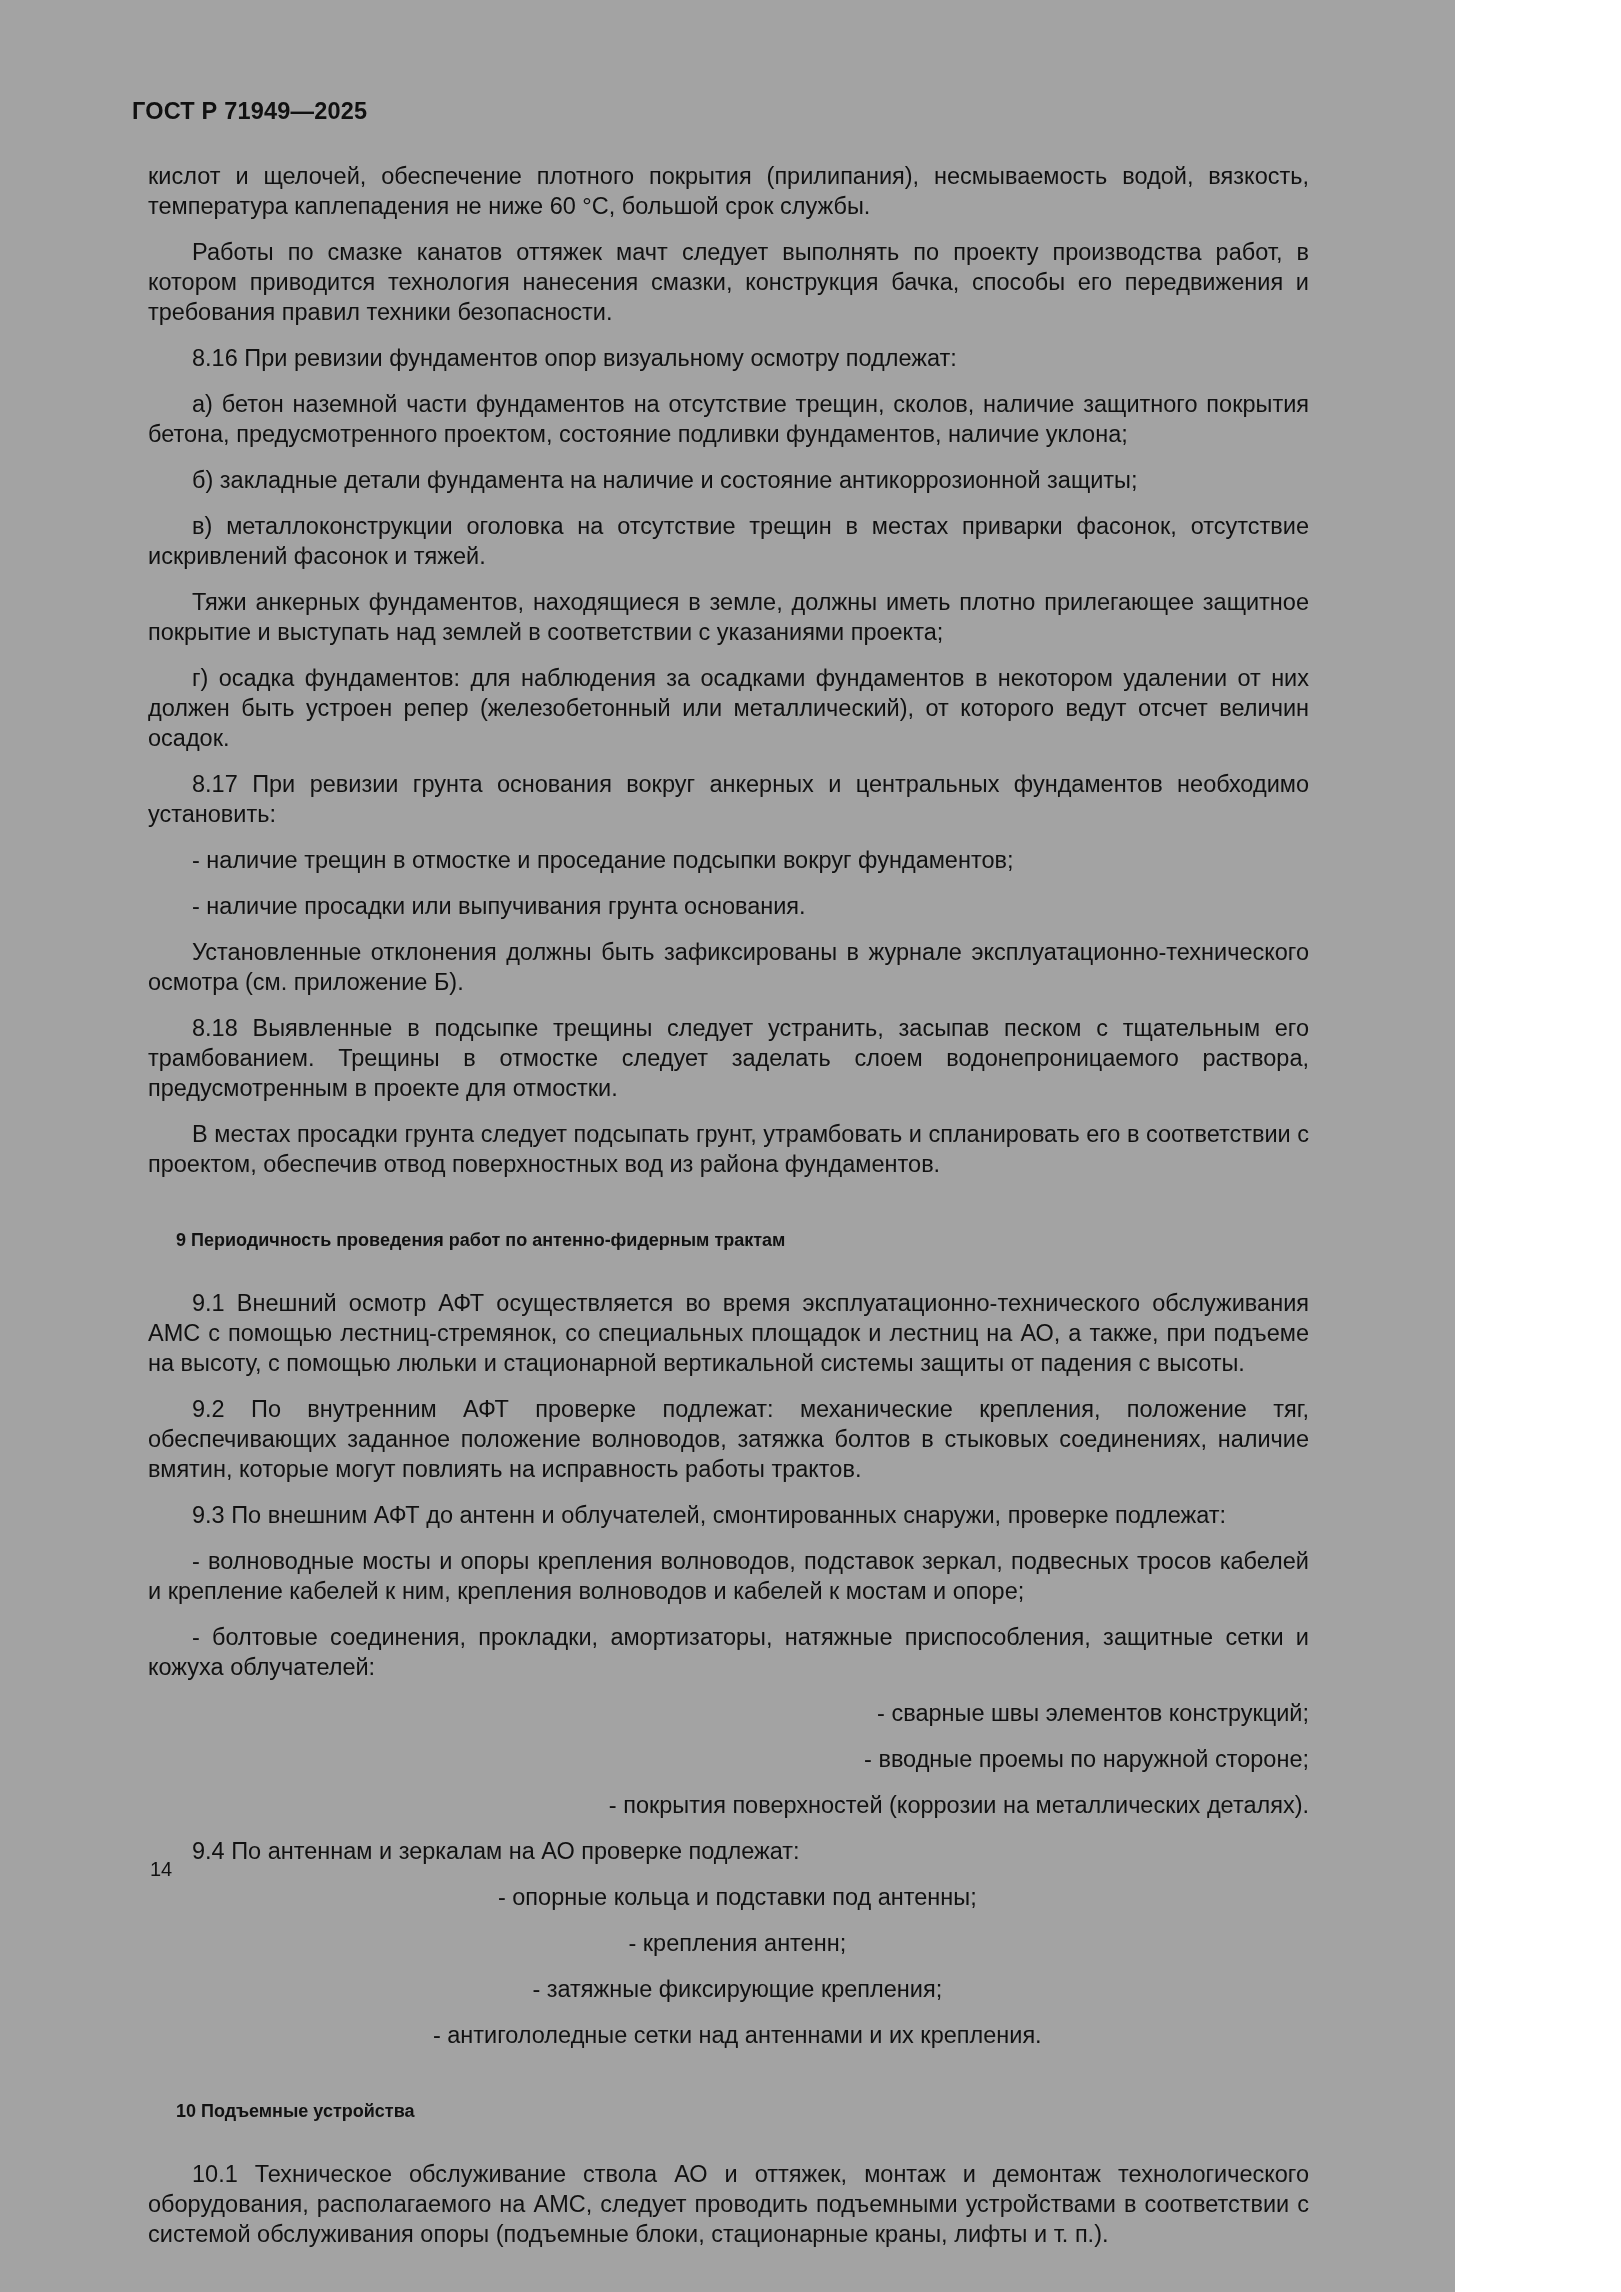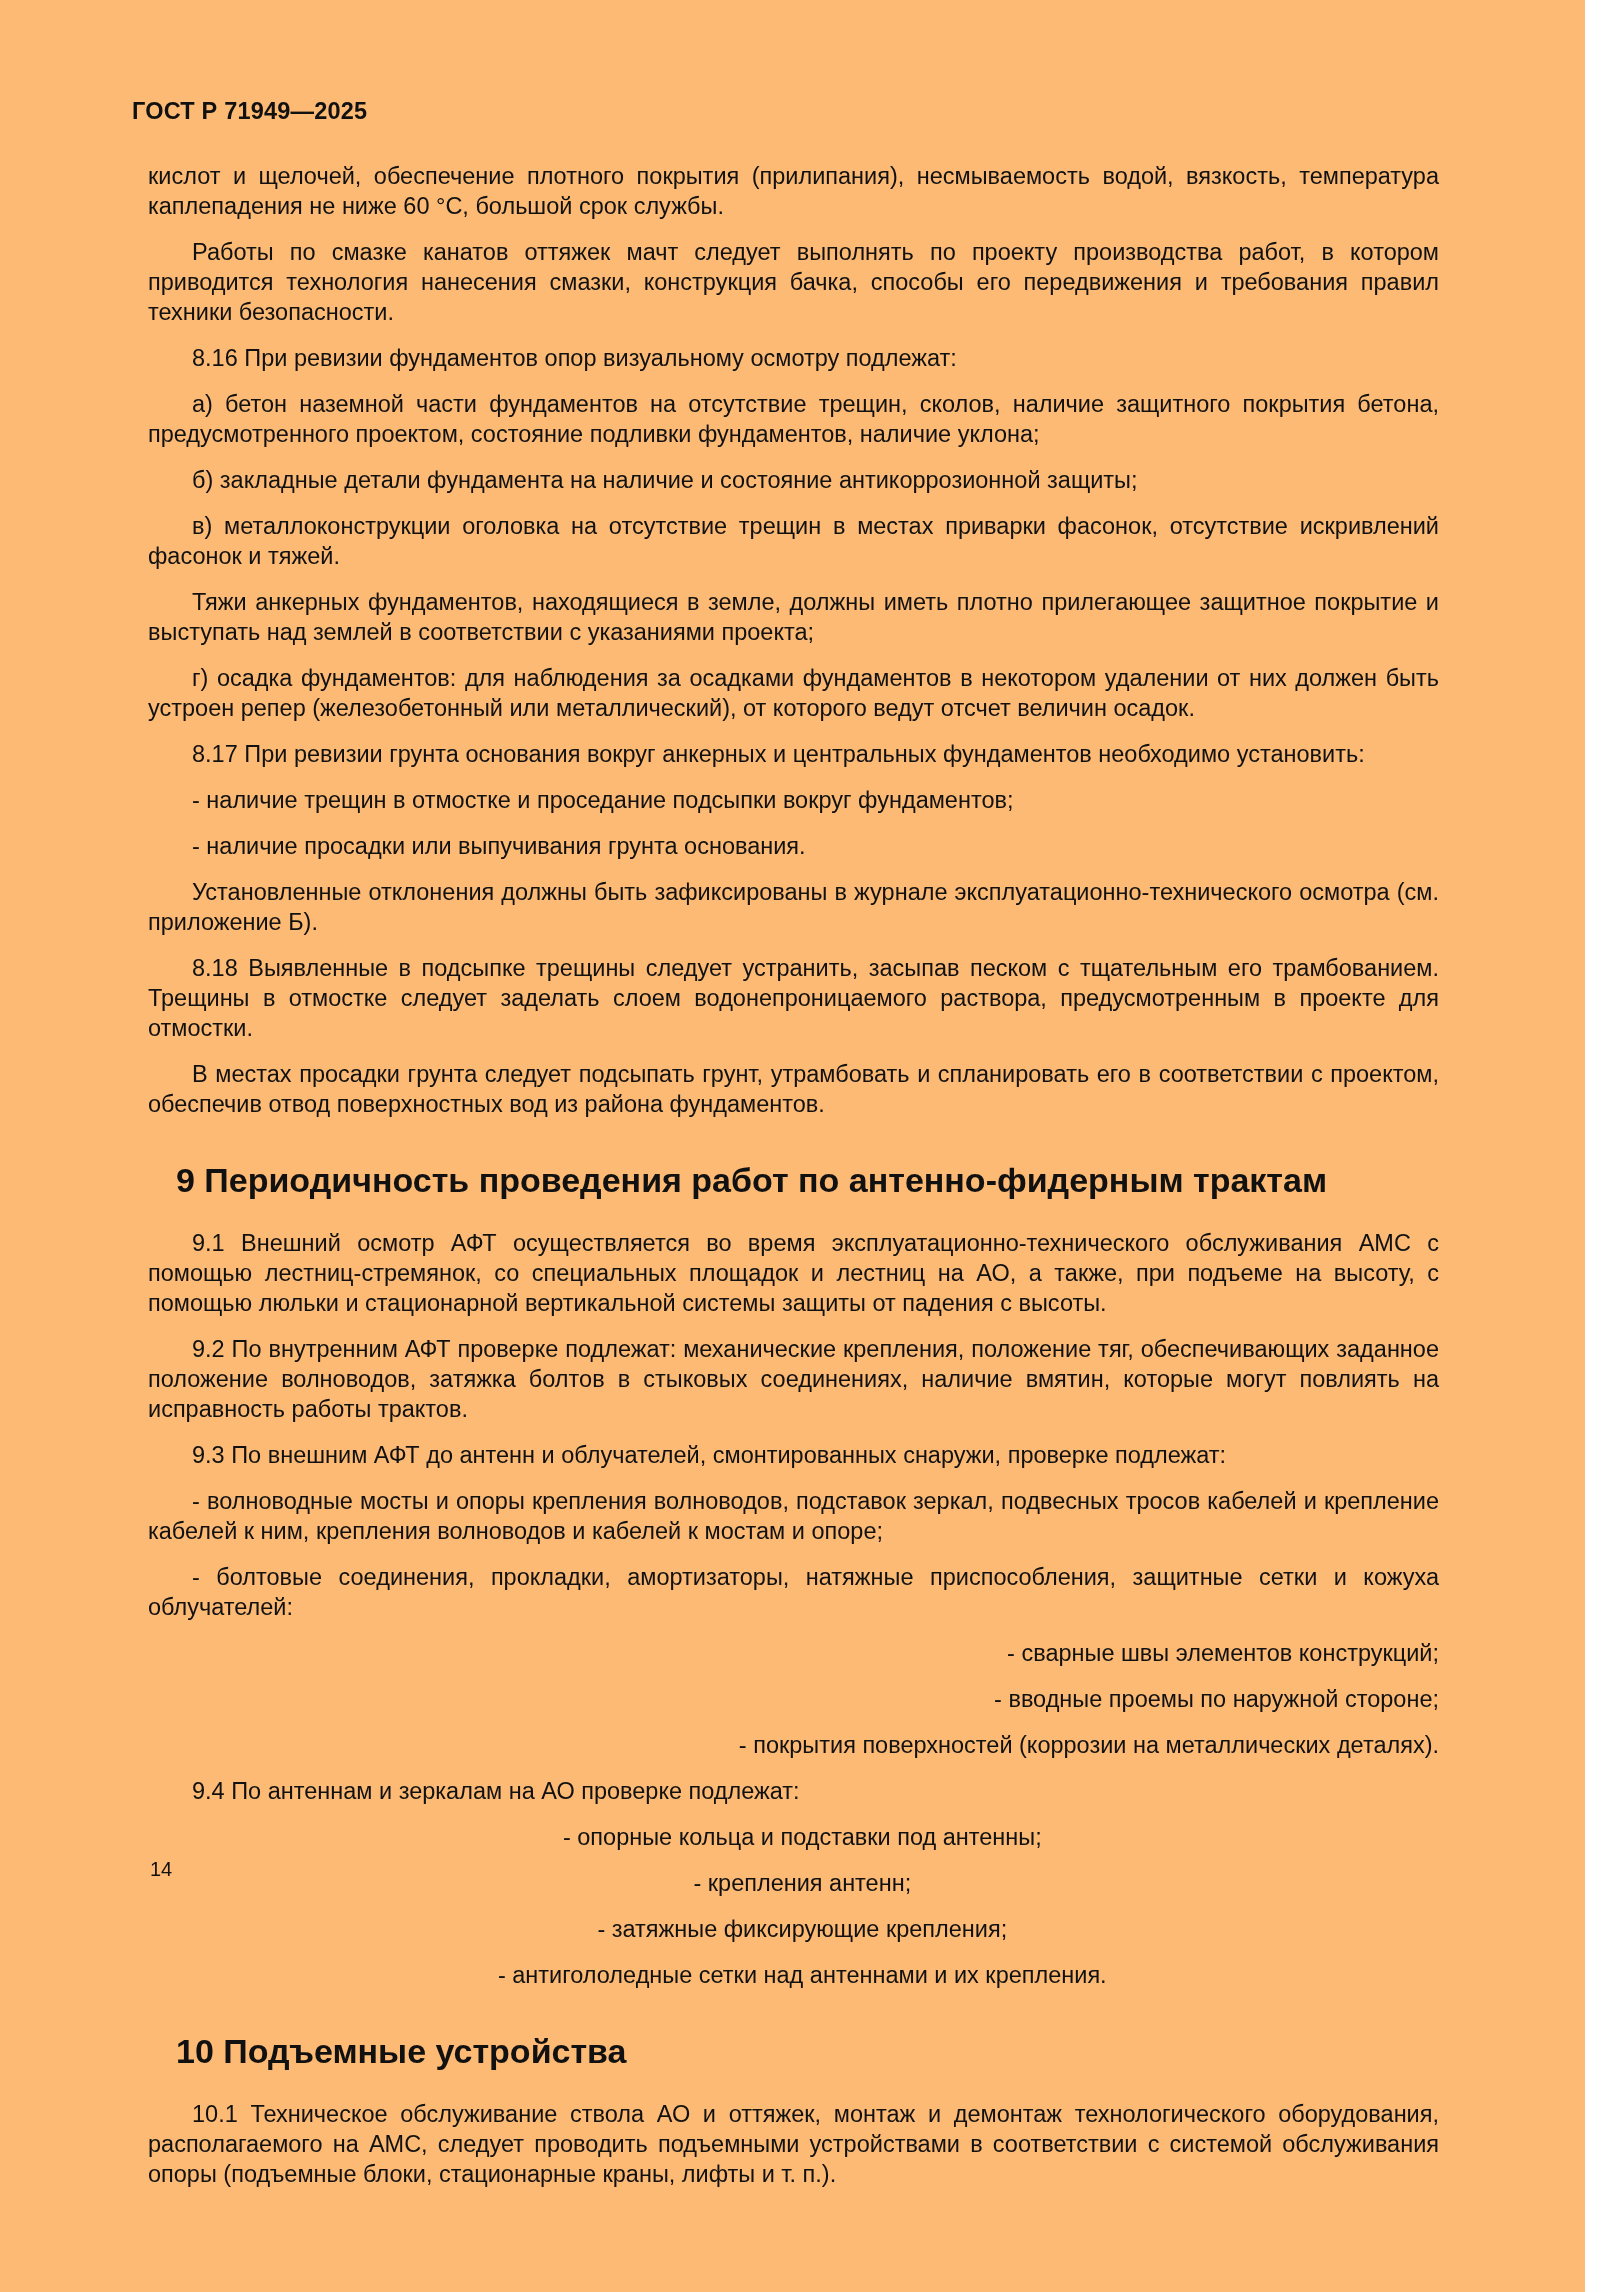--- a/index.html
+++ b/index.html
@@ -2,23 +2,23 @@
 <html lang="ru"><head>
 <meta charset="utf-8">
 <style>
   html, body {
     margin: 0;
     padding: 0;
     background: #ffffff;
   }
   .page {
     position: relative;
-    width: 1585px;
+    width: 1455px;
     height: 2293px;
-    background: #fdba74;
+    background: #a3a3a3;
     font-family: "Liberation Sans", "DejaVu Sans", sans-serif;
     color: #111111;
     overflow: hidden;
   }
   .doc-header {
     position: absolute;
     top: 98px;
     left: 132px;
     right: 130px;
     font-size: 23.5px;
@@ -46,21 +46,21 @@
   }
   p.list2 {
     text-indent: 66px;
     text-align: right;
   }
   p.list3 {
     text-indent: 17.6px;
     text-align: center;
   }
   h2.heading {
-    font-size: 34px;
+    font-size: 18px;
     line-height: 33px;
     font-weight: bold;
     margin: 45px 0 31px 0;
     padding-left: 44px;
     text-align: left;
   }
   .doc-footer {
     position: absolute;
     top: 1858px;
     left: 150px;

